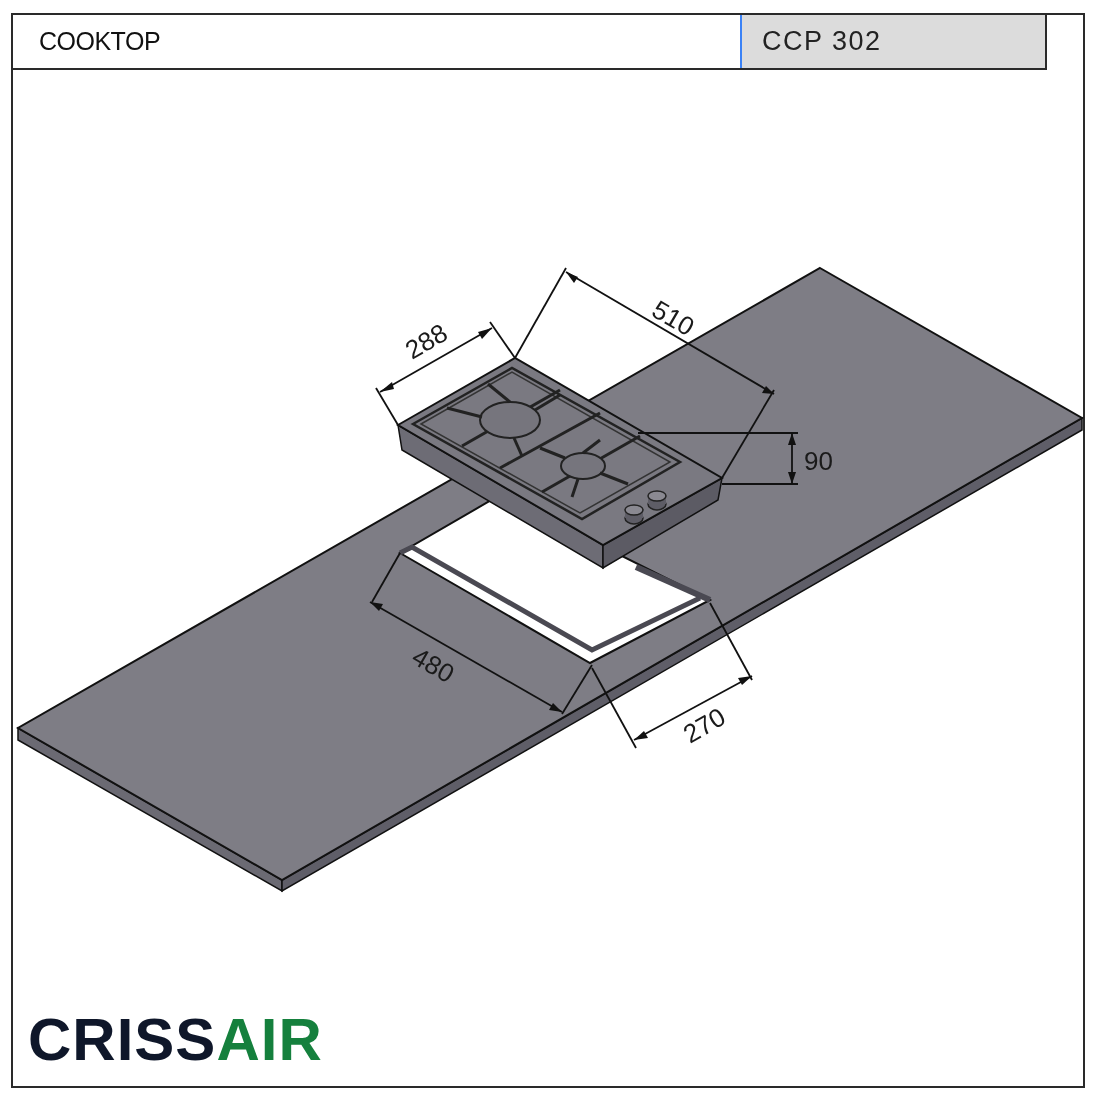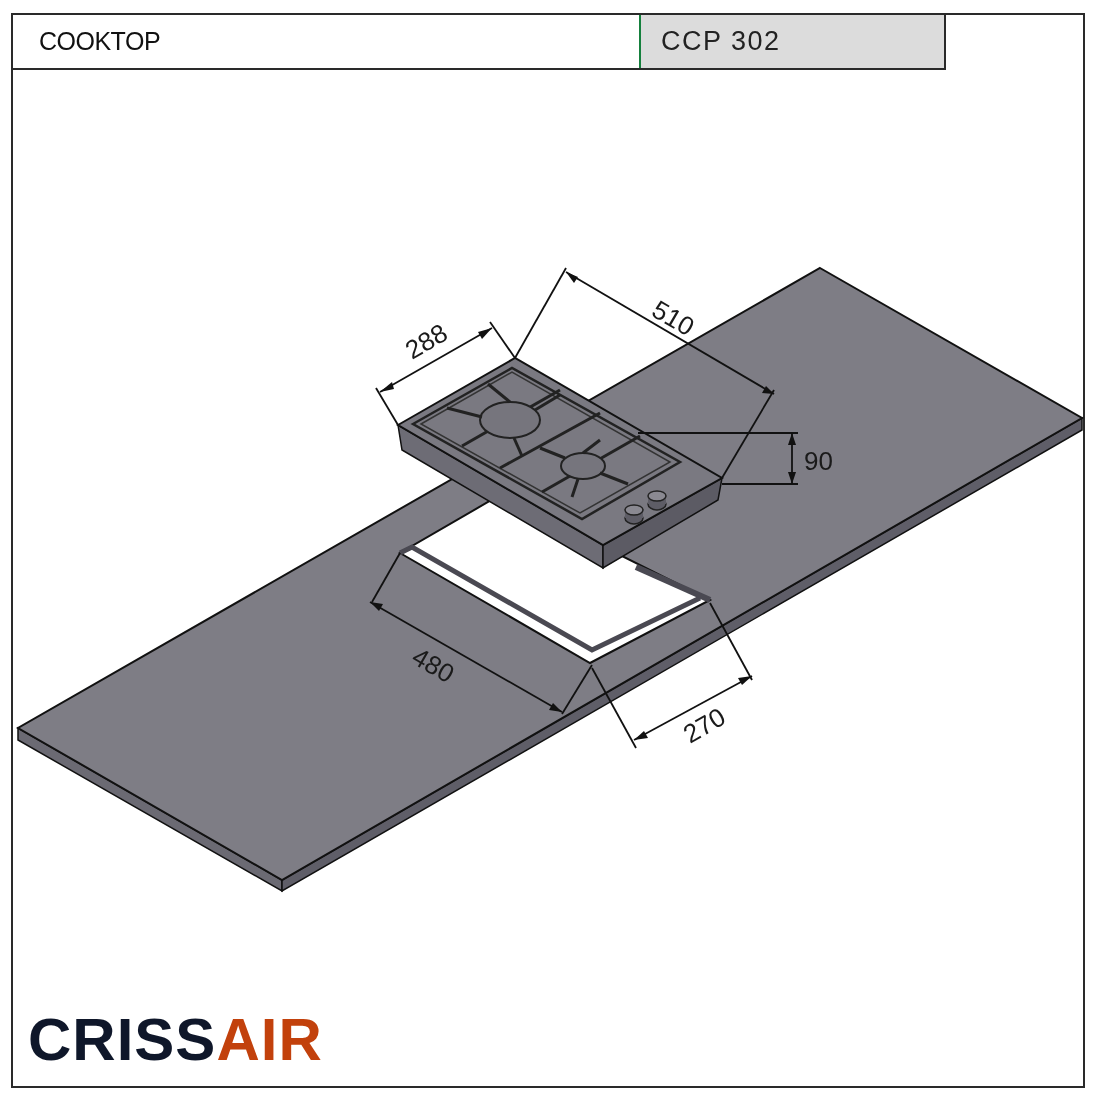--- a/index.html
+++ b/index.html
@@ -1,31 +1,31 @@
 <!DOCTYPE html>
 <html><head>
 <meta charset="utf-8">
 <style>
   html, body { margin:0; padding:0; background:#ffffff; }
   body { width:1100px; height:1100px; position:relative; overflow:hidden;
          font-family:"Liberation Sans", sans-serif; }
   .frame { position:absolute; left:11px; top:13px; width:1074px; height:1075px;
            border:2px solid #2a2a2a; box-sizing:border-box; }
-  .header { position:absolute; left:11px; top:13px; width:935px; height:57px;
+  .header { position:absolute; left:11px; top:13px; width:1036px; height:57px;
             border:2px solid #2a2a2a; box-sizing:border-box; display:flex; }
   .header .title { flex:1; display:flex; align-items:center; padding-left:26px;
                    font-size:25px; color:#111; letter-spacing:-0.5px; }
-  .header .model { width:283px; border-left:2px solid #15803d; background:#dcdcdc;
+  .header .model { width:283px; border-left:2px solid #3b82f6; background:#dcdcdc;
                    display:flex; align-items:center; padding-left:20px;
                    font-size:27px; color:#222; letter-spacing:1.5px; }
   svg.drawing { position:absolute; left:0; top:0; }
   .logo { position:absolute; left:28px; top:1010px; font-size:60px; font-weight:bold;
           letter-spacing:1px; line-height:1; }
   .logo .a { color:#0f172a; }
-  .logo .b { color:#c2410c; }
+  .logo .b { color:#15803d; }
   .dimtext { font-family:"Liberation Sans", sans-serif; font-size:26px; fill:#1a1a1a; }
 </style>
 </head>
 <body>
 
 <div class="frame"></div>
 
 <div class="header">
   <div class="title">COOKTOP</div>
   <div class="model">CCP 302</div>

